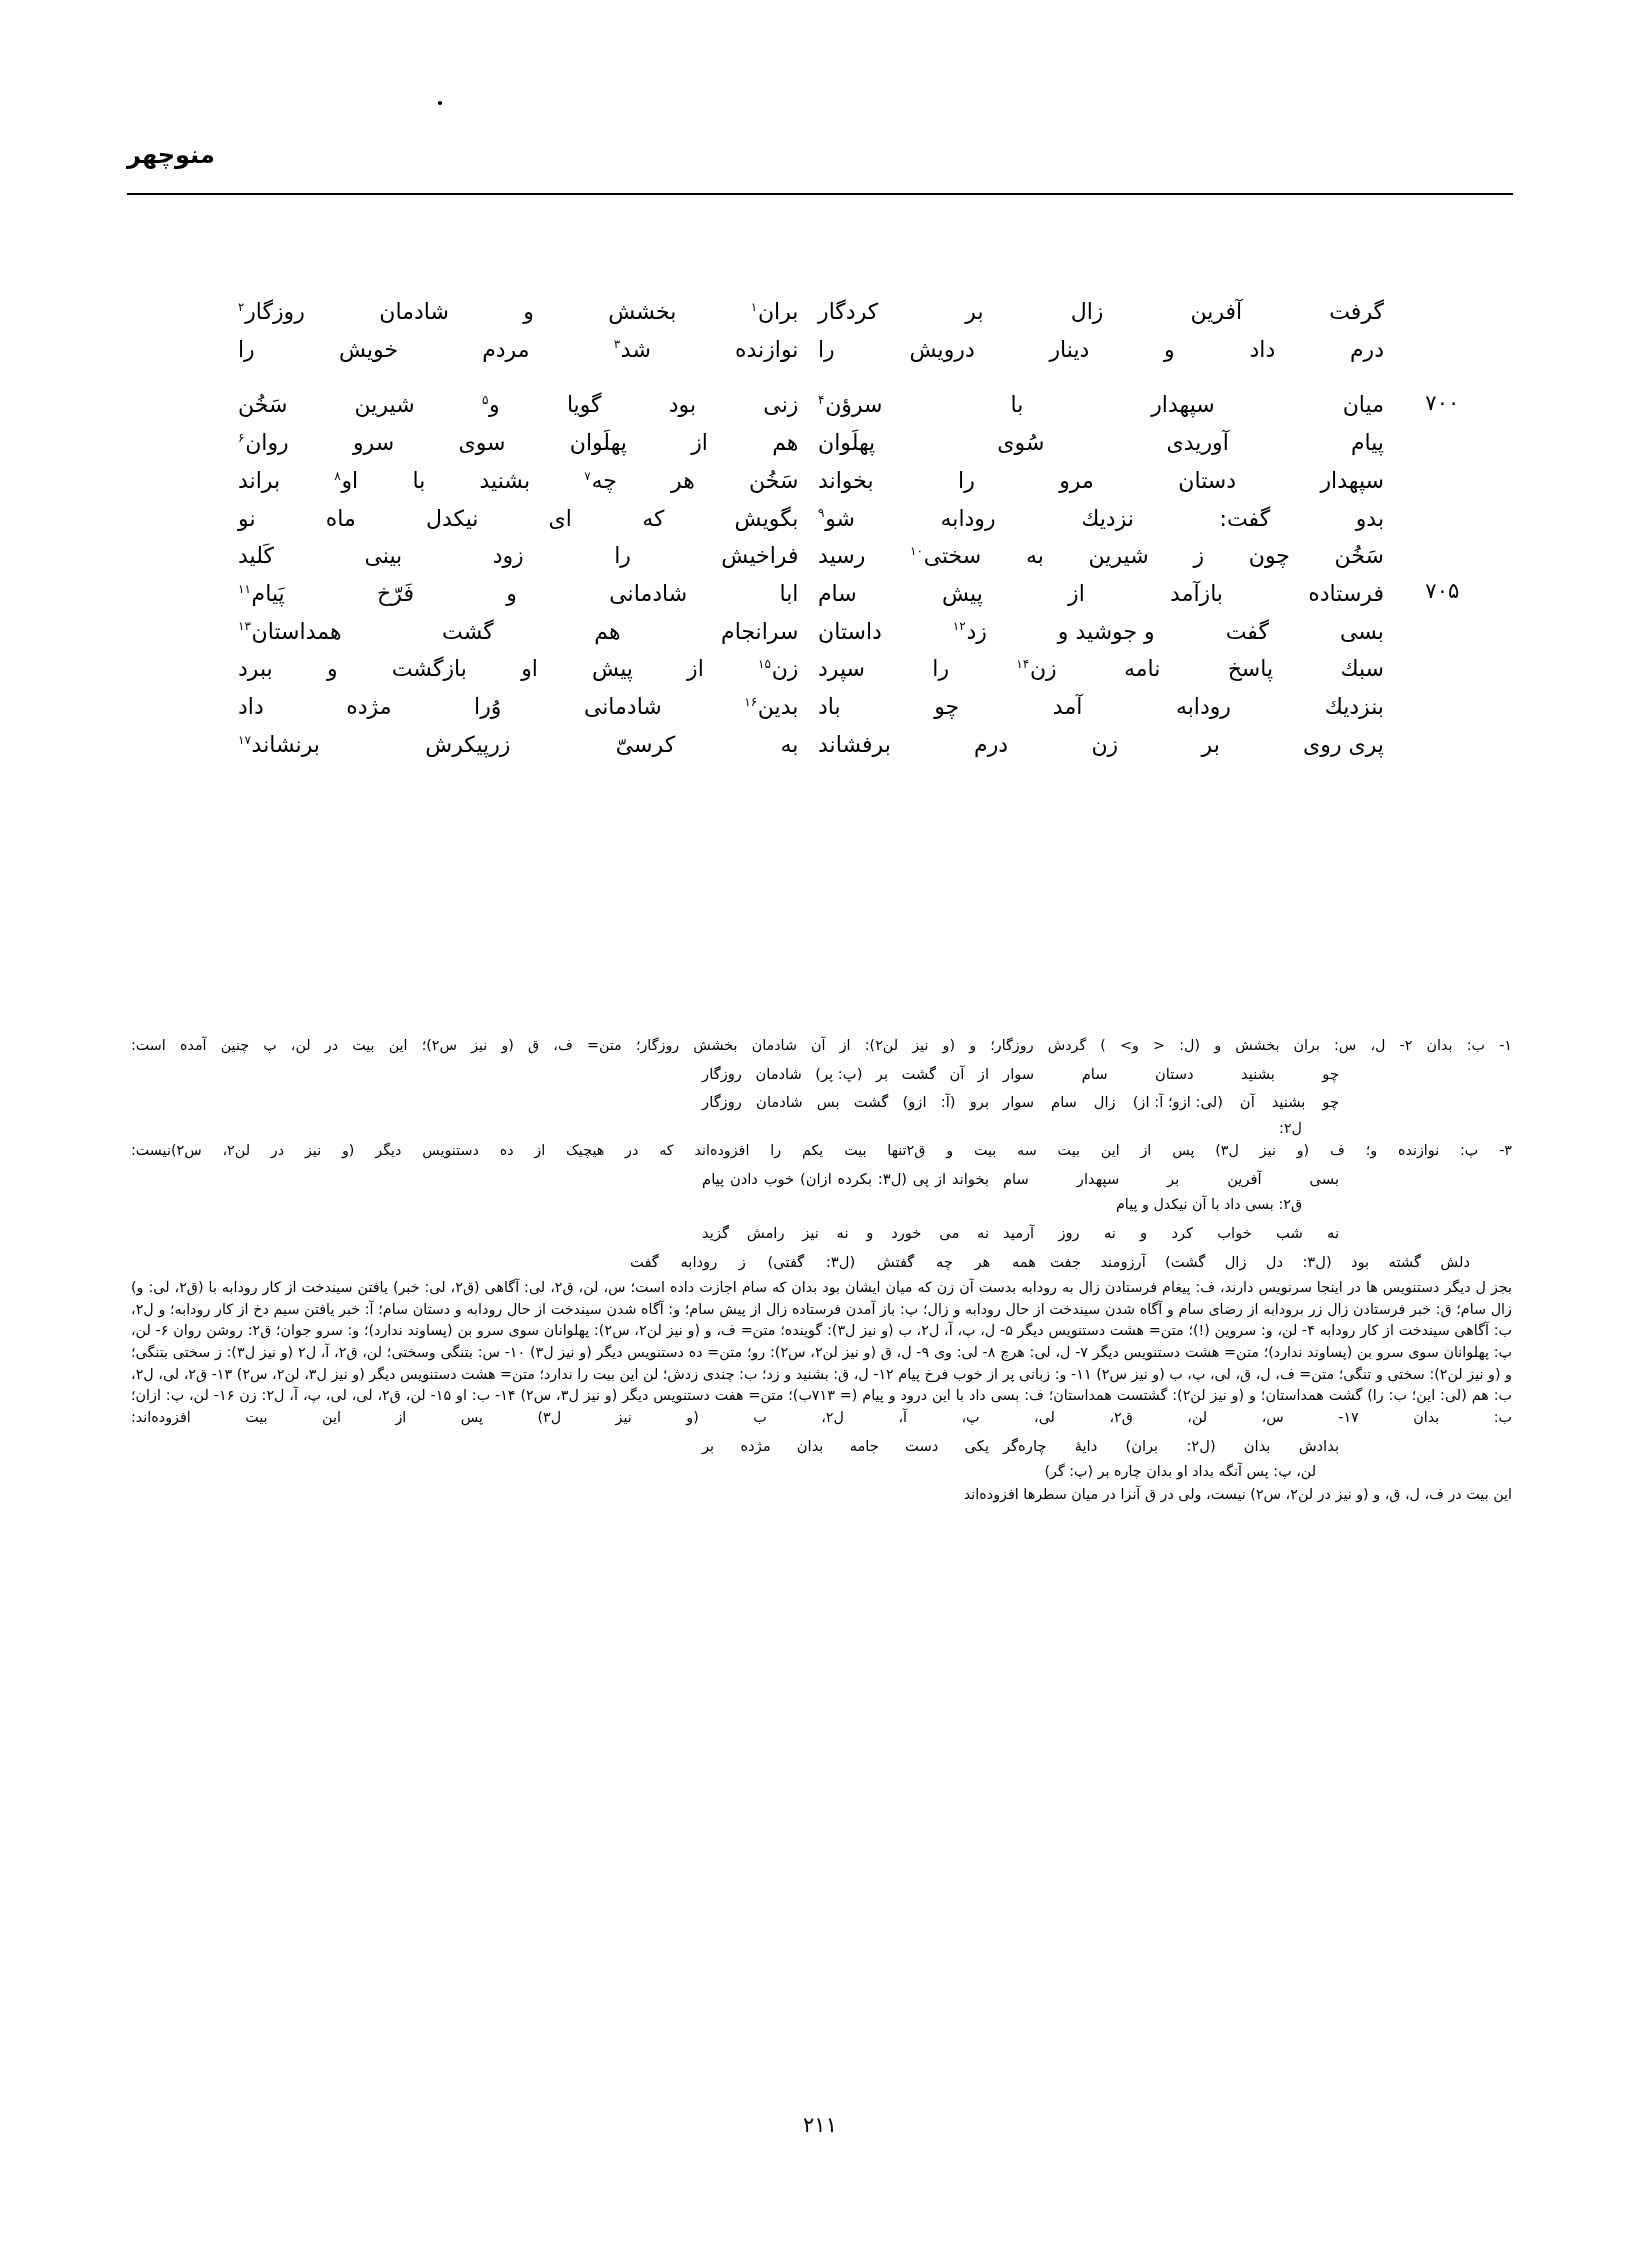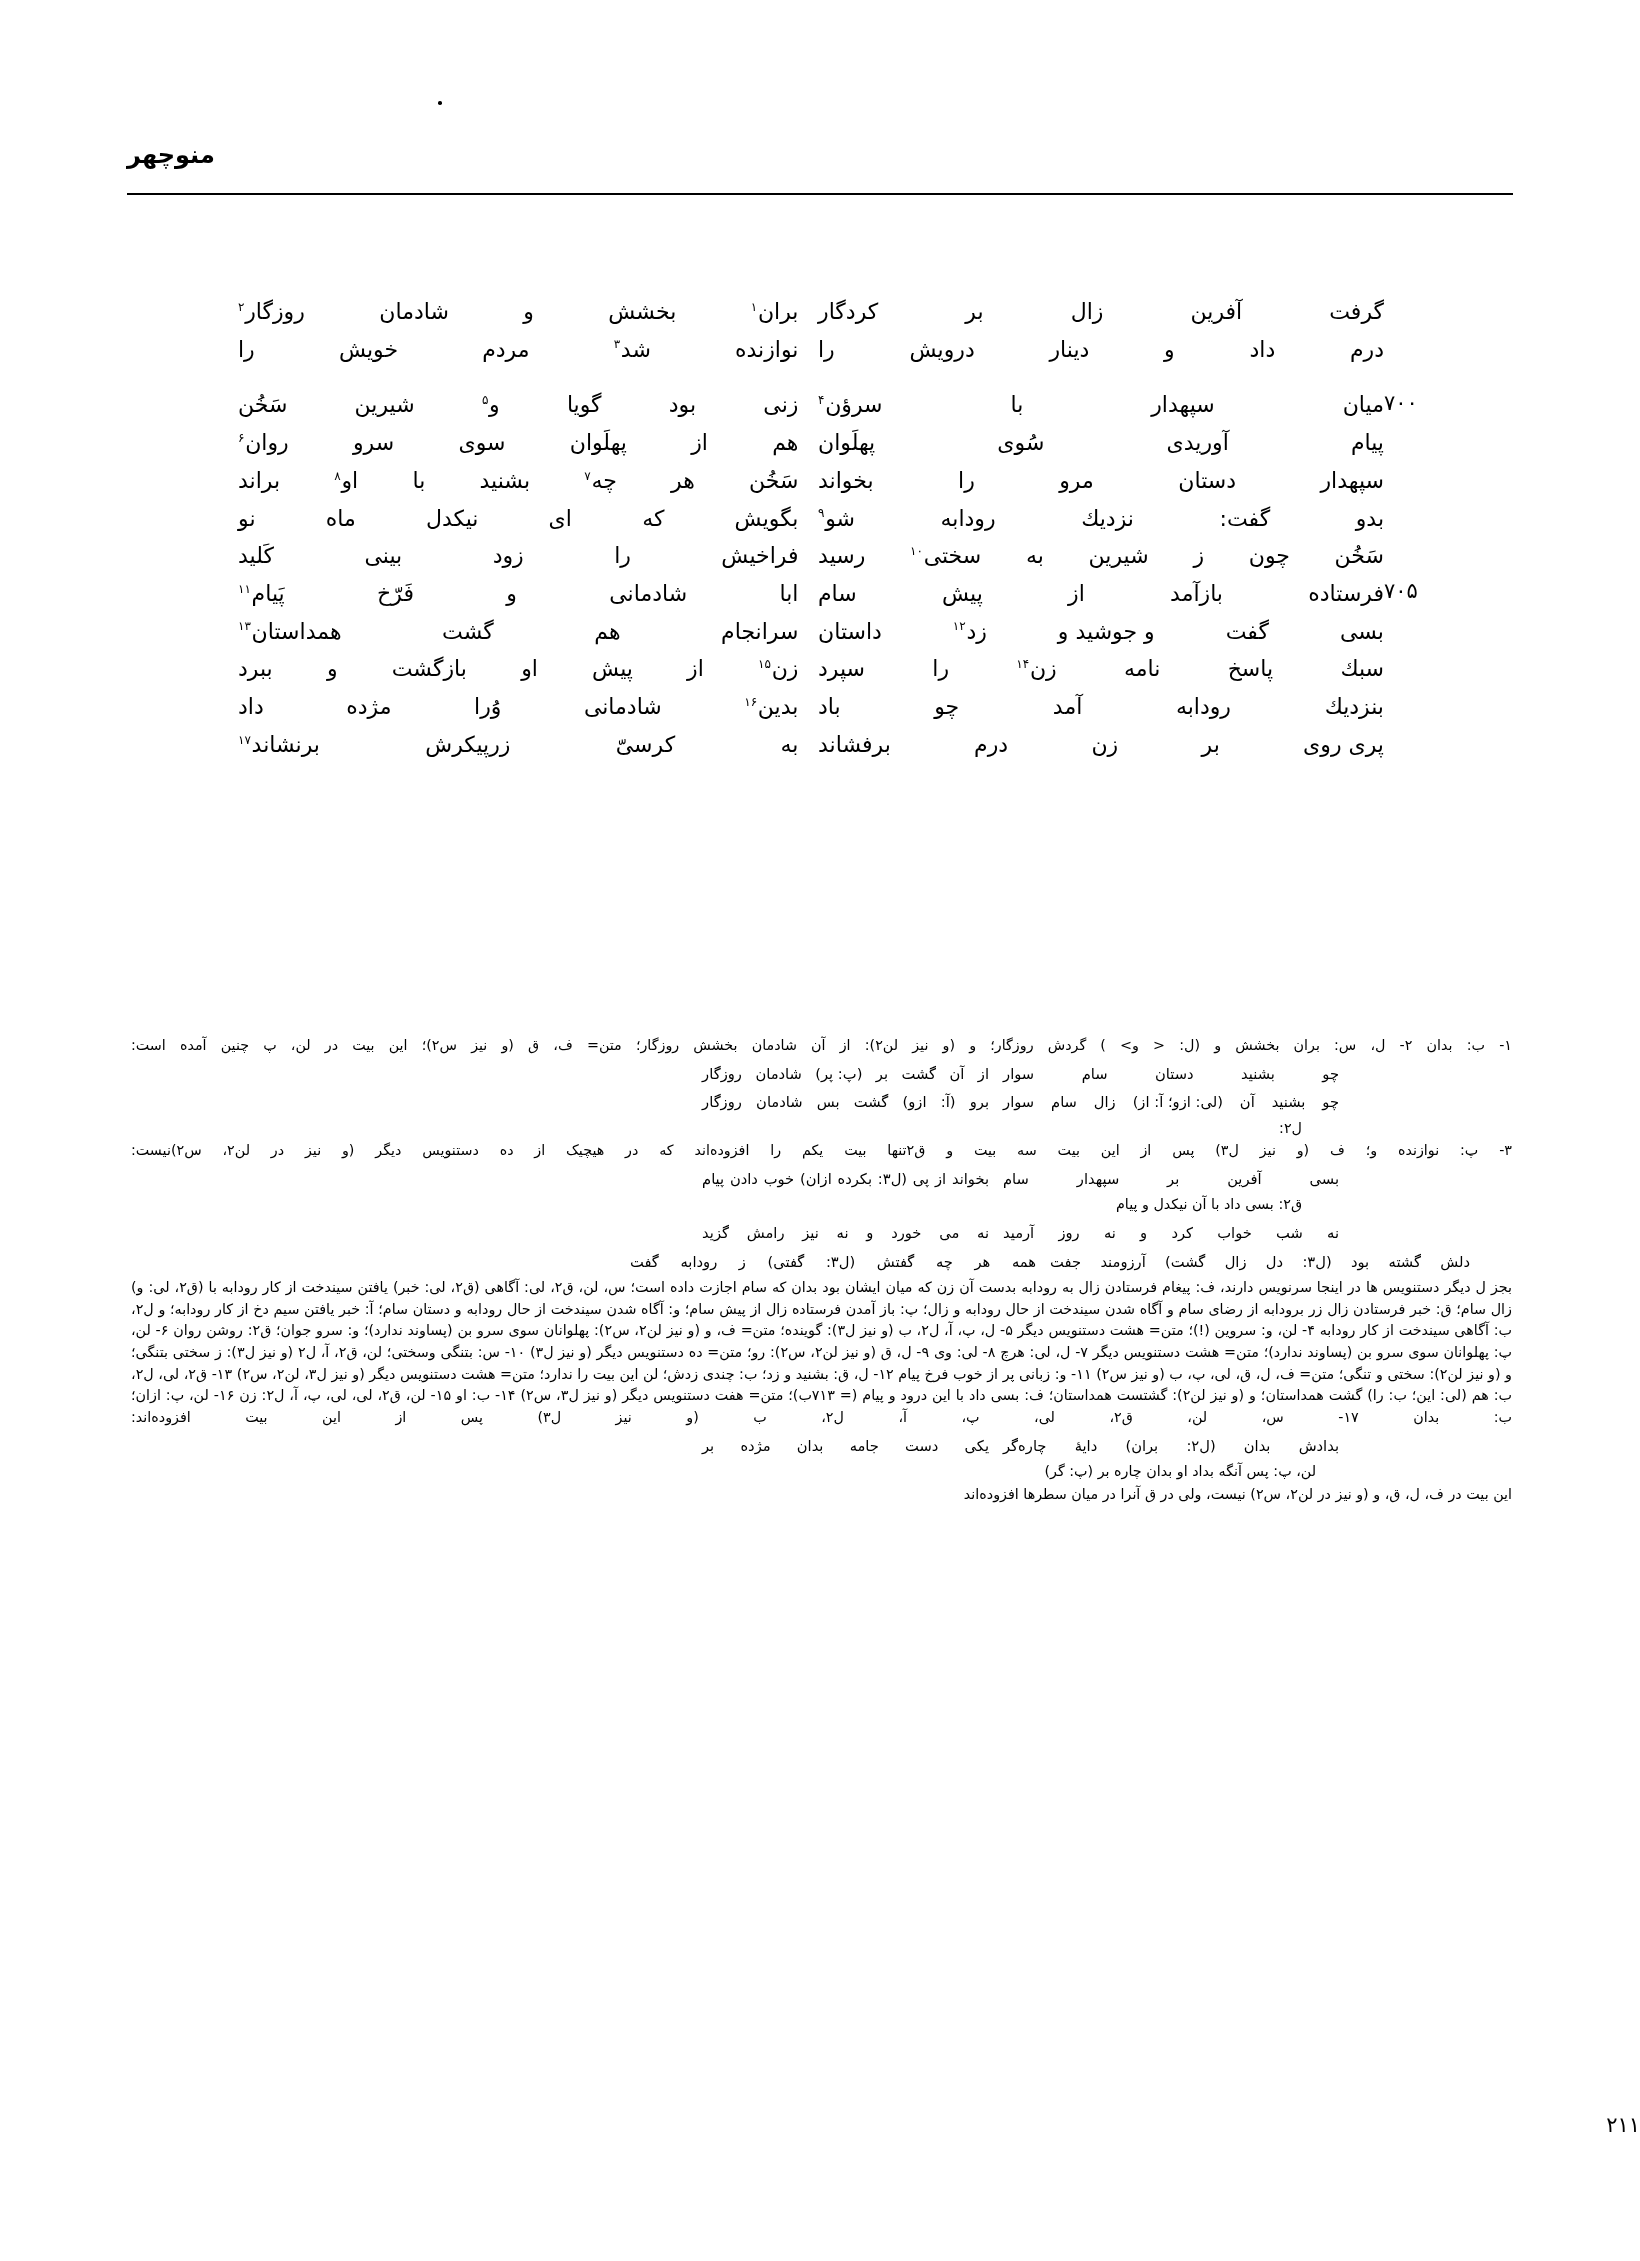--- a/index.html
+++ b/index.html
@@ -68,21 +68,21 @@
     flex-direction: row;
     width: 100%;
     align-items: flex-start;
     margin-bottom: 2.1px;
   }
   .vnum {
     width: 78px;
     flex: 0 0 78px;
     font-size: 21px;
     direction: rtl;
-    text-align: left;
+    text-align: right;
     padding-top: 4.2px;
     padding-right: 2.8px;
     line-height: 1.05;
   }
   .hemistich {
     font-size: 22px;
     direction: rtl;
     line-height: 1.62;
     white-space: nowrap;
   }
@@ -148,20 +148,21 @@
     white-space: nowrap;
     padding-right: 14px;
   }
 
   
   .folio {
     position: absolute;
     top: 2113px;
     left: 0;
     right: 0;
+    text-align: center;
     font-size: 21px;
     direction: rtl;
   }
 </style>
 </head>
 <body>
 
 <div class="page">
 
   <div class="header-zone">

